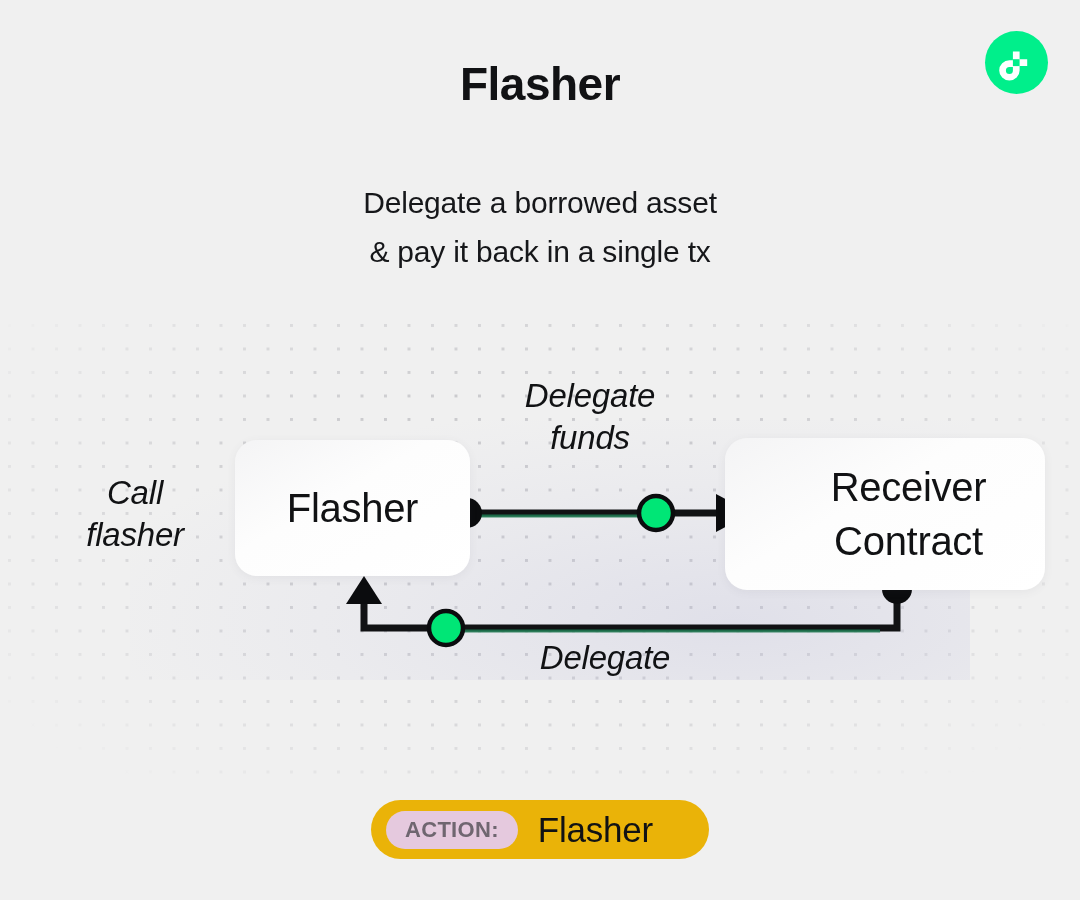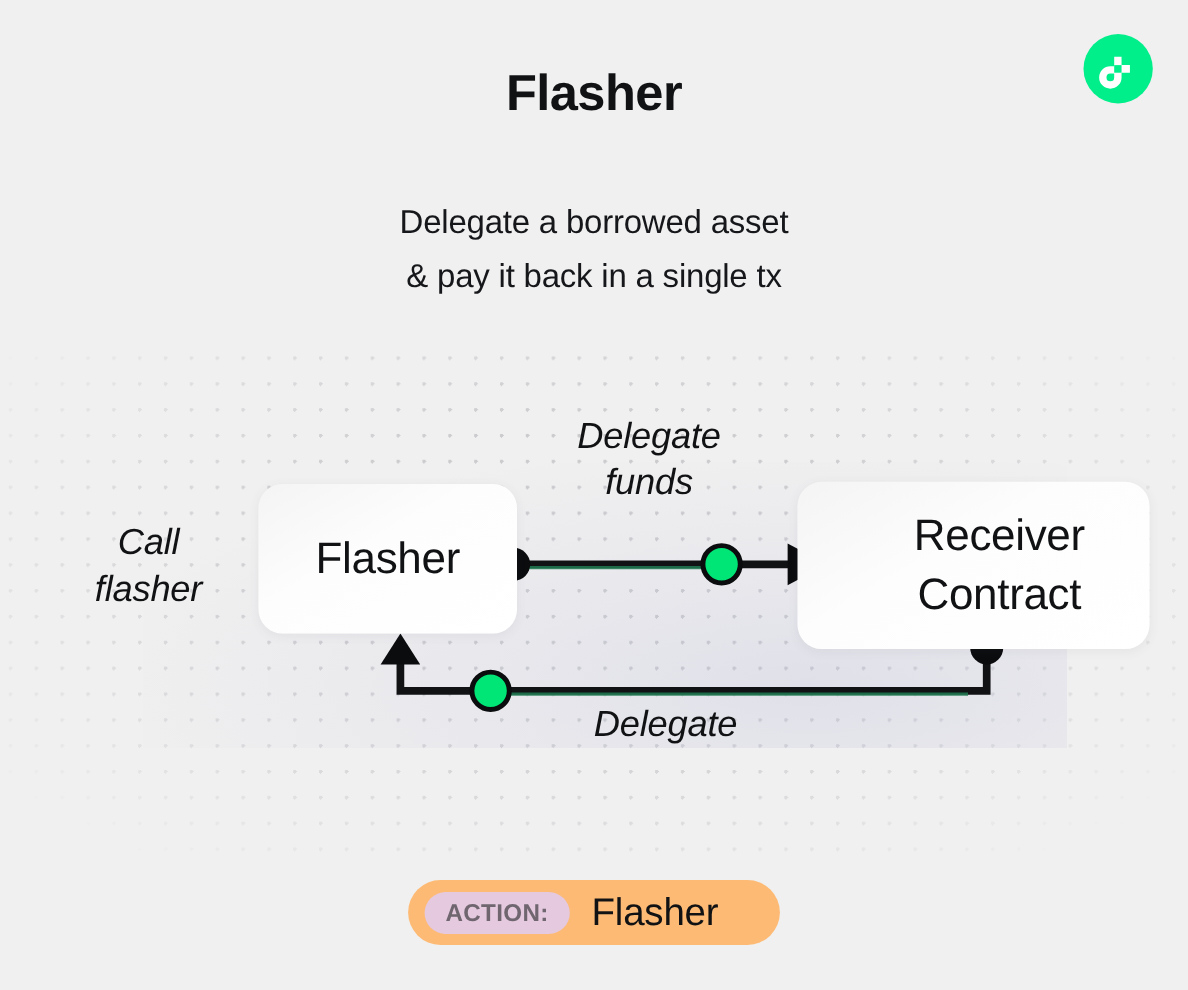--- a/index.html
+++ b/index.html
@@ -144,21 +144,21 @@
   }
 
   
   .action-pill {
     position: absolute;
     left: 371px;
     top: 800px;
     width: 338px;
     height: 59px;
     border-radius: 30px;
-    background: #fdba74;
+    background: #eab308;
     display: flex;
     align-items: center;
     padding-left: 15px;
     box-sizing: border-box;
   }
   .action-tag {
     height: 38px;
     border-radius: 19px;
     background: #e5c9de;
     color: #6f6670;

